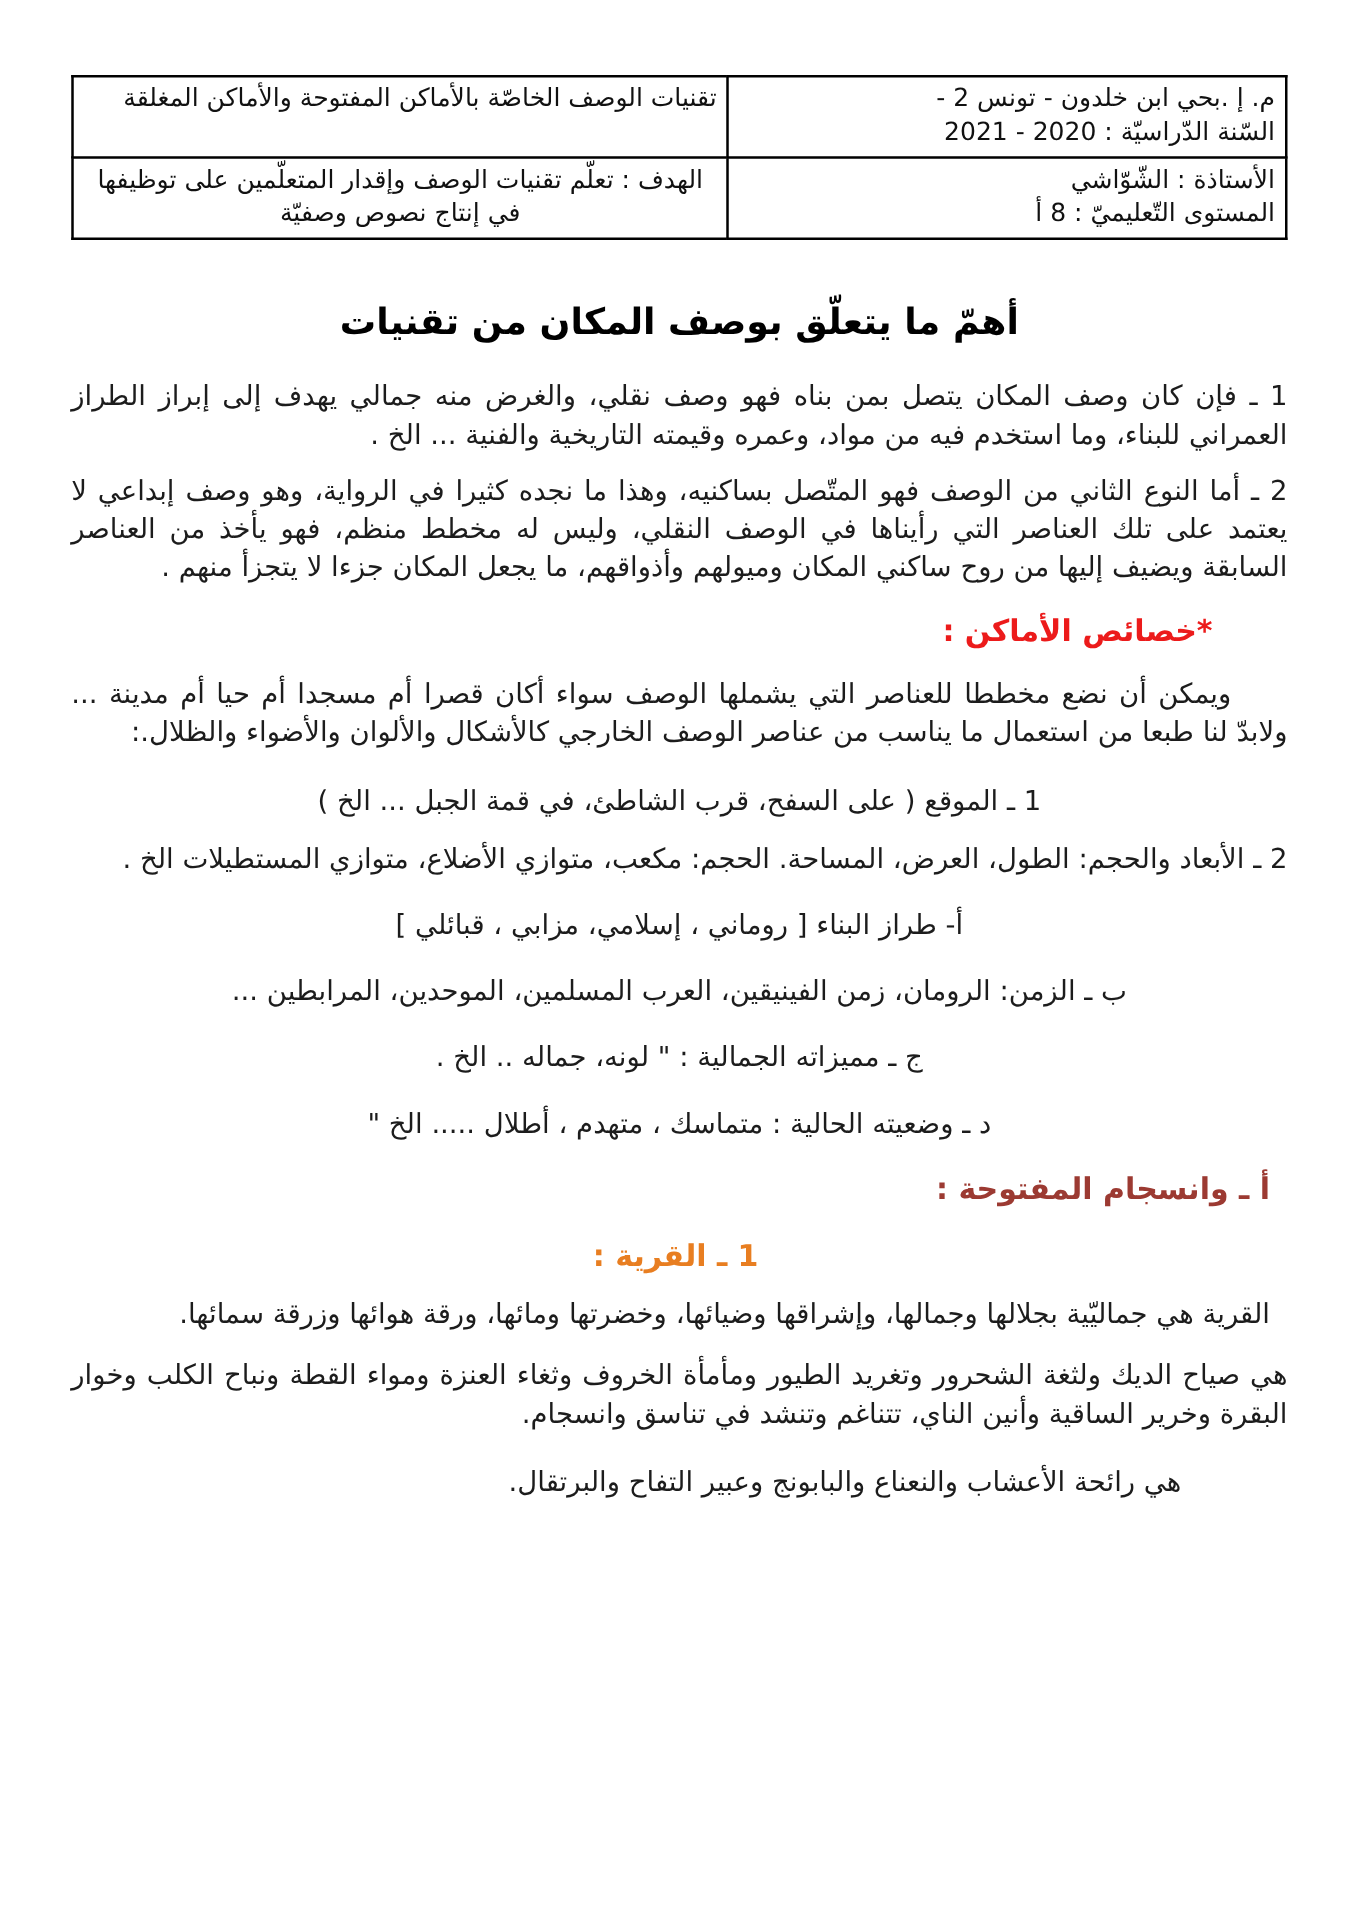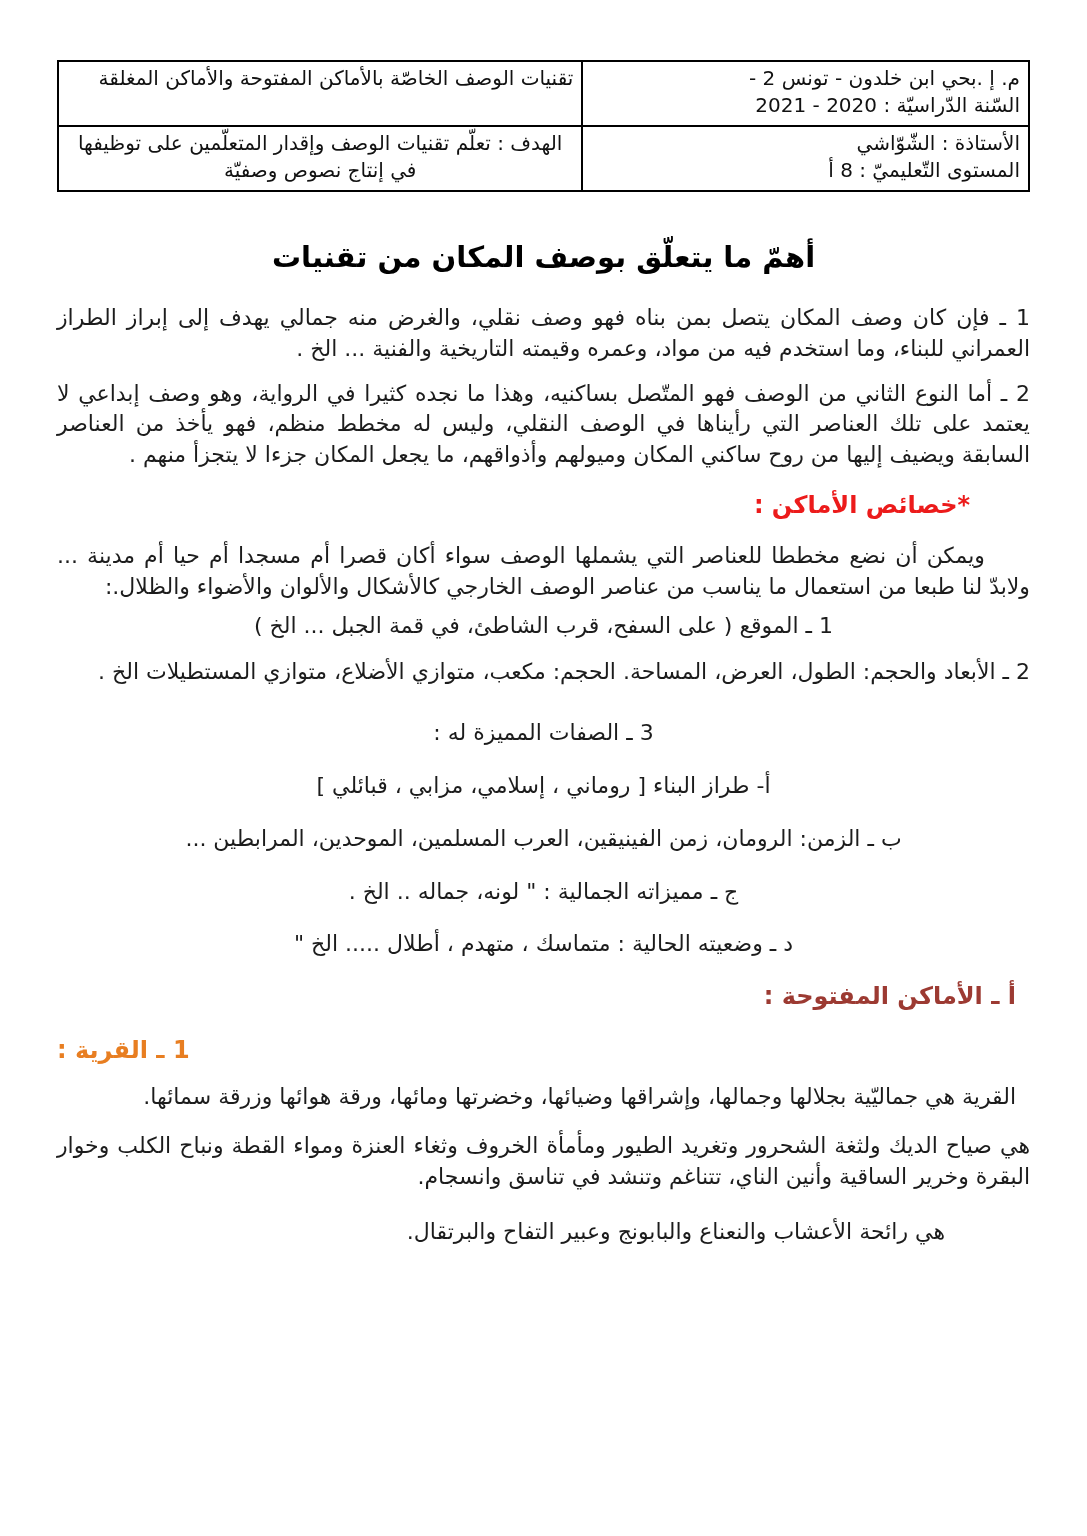--- a/index.html
+++ b/index.html
@@ -59,29 +59,29 @@
   .h-red{
     font-size:24px;font-weight:bold;color:var(--heading-red);
     text-align:right;margin:0;
   }
   .h-maroon{
     font-size:24px;font-weight:bold;color:var(--heading-maroon);
     text-align:right;margin:0;
   }
   .h-orange{
     font-size:24px;font-weight:bold;color:var(--heading-orange);
-    text-align:left;margin:0;
+    text-align:center;margin:0;
   }
   
   .blk-intro   {margin-top:70px; text-indent:50px; text-align:right;}
   .blk-p1      {margin-top:29px;}
   .blk-p2      {margin-top:14px;}
   .blk-hchar   {margin-top:20px; text-indent:60px;}
   .blk-charintro{margin-top:22px; text-indent:45px;}
-  .blk-loc     {margin-top:8px;text-align:center;}
+  .blk-loc     {margin-top:24px;text-align:center;}
   .blk-dim     {margin-top:16px;}
   .blk-feat    {margin-top:30px;}
   .blk-sub     {margin-top:22px;}
   .blk-effect  {margin-top:24px;}
   .blk-hopen   {margin-top:22px; text-indent:14px;}
   .blk-hvillage{margin-top:26px; text-indent:6px;}
   .blk-vp1     {margin-top:18px; text-indent:14px;}
   .blk-vp2     {margin-top:18px;}
   .blk-vp3     {margin-top:24px; text-indent:85px; text-align:right;}
 </style>
@@ -122,32 +122,31 @@
   <p class="para blk-p2"><span>2 ـ أما النوع الثاني من الوصف فهو </span><span class="bold">المتّصل بساكنيه</span><span>، وهذا ما نجده كثيرا في الرواية، وهو وصف إبداعي لا يعتمد على تلك العناصر التي رأيناها في الوصف النقلي، وليس له مخطط منظم، فهو يأخذ من العناصر السابقة ويضيف إليها من روح ساكني المكان وميولهم وأذواقهم، ما يجعل المكان جزءا لا يتجزأ منهم .</span></p>
 
   <p class="h-red blk-hchar">*خصائص الأماكن :</p>
 
   <p class="para blk-charintro">ويمكن أن نضع مخططا للعناصر التي يشملها الوصف سواء أكان قصرا أم مسجدا أم حيا أم مدينة ... ولابدّ لنا طبعا من استعمال ما يناسب من عناصر الوصف الخارجي كالأشكال والألوان والأضواء والظلال.:</p>
 
   <p class="para centered blk-loc">1 ـ الموقع ( على السفح، قرب الشاطئ، في قمة الجبل ... الخ )</p>
 
   <p class="para blk-dim">2 ـ  الأبعاد والحجم: الطول، العرض، المساحة. الحجم: مكعب،  متوازي  الأضلاع،  متوازي المستطيلات  الخ .</p>
 
-  <p class="para centered blk-feat">3 ـ الصفات المميزة له :</p>
 
   <p class="para centered blk-sub">أ- طراز البناء [ روماني ، إسلامي، مزابي ، قبائلي ]</p>
 
   <p class="para centered blk-sub">ب ـ الزمن: الرومان، زمن الفينيقين، العرب المسلمين،  الموحدين، المرابطين ...</p>
 
   <p class="para centered blk-sub">ج ـ مميزاته الجمالية : " لونه، جماله .. الخ .</p>
 
   <p class="para centered blk-sub">د ـ وضعيته الحالية : متماسك ، متهدم ، أطلال ..... الخ "</p>
 
 
-  <p class="h-maroon blk-hopen">أ ـ  الأماكن المفتوحة :</p>
+  <p class="h-maroon blk-hopen">أ ـ  وانسجام المفتوحة :</p>
 
   <p class="h-orange blk-hvillage">1 ـ القرية :</p>
 
   <p class="para blk-vp1">القرية هي جماليّية بجلالها وجمالها، وإشراقها وضيائها، وخضرتها ومائها، ورقة هوائها وزرقة سمائها.</p>
 
   <p class="para blk-vp2">هي صياح الديك ولثغة الشحرور وتغريد الطيور ومأمأة الخروف وثغاء العنزة ومواء القطة ونباح الكلب وخوار البقرة وخرير الساقية وأنين الناي، تتناغم وتنشد في تناسق وانسجام.</p>
 
   <p class="para blk-vp3">هي رائحة الأعشاب والنعناع والبابونج وعبير التفاح والبرتقال.</p>
 
 </div>

